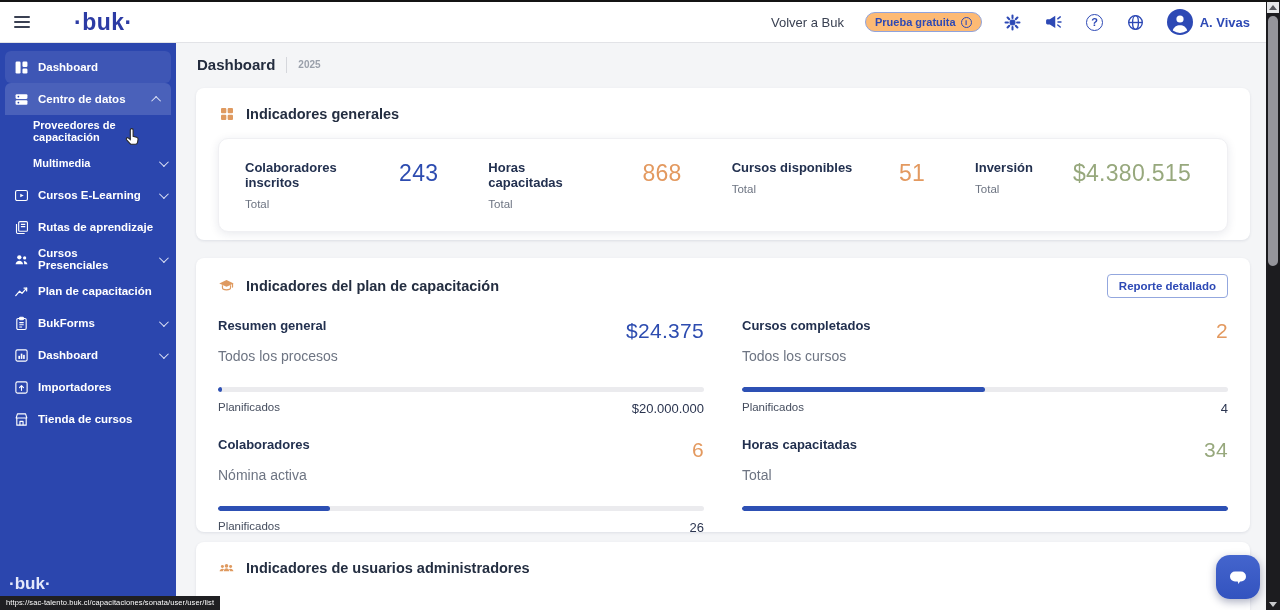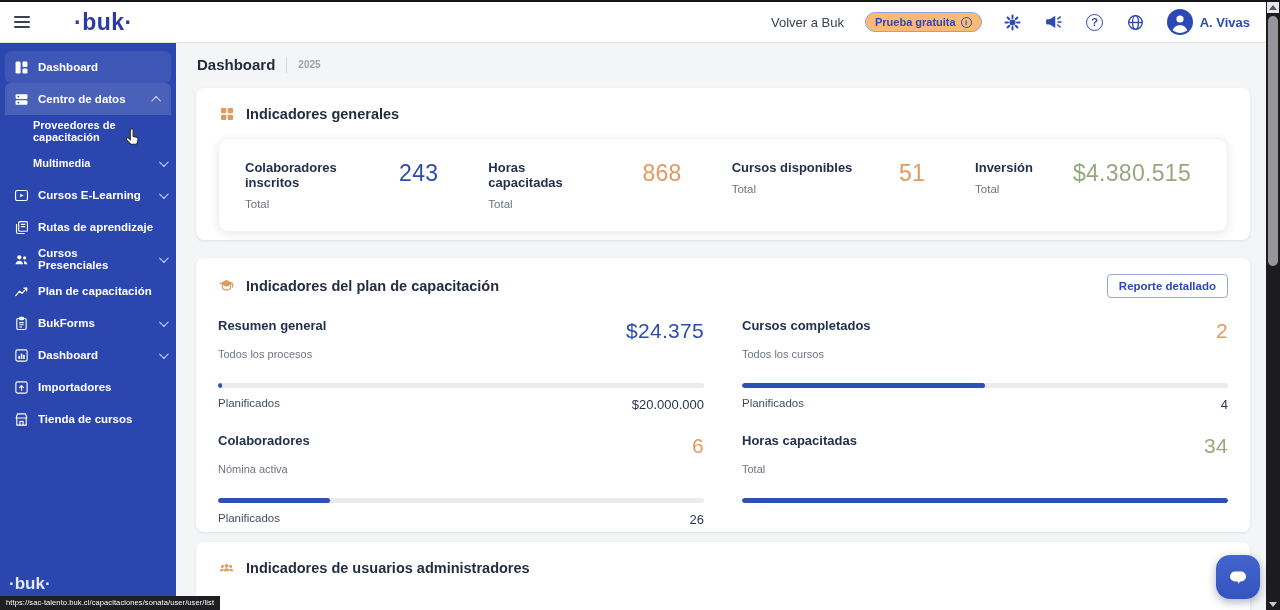--- a/index.html
+++ b/index.html
@@ -73,21 +73,21 @@
   .card-plan { top:215px; height:274px; }
   .plan-head { display:flex; align-items:center; gap:11px; padding:16px 22px 0 22px; }
   .report-btn {
     margin-left:auto; font-size:11.5px; font-weight:600; color:#2d49b5; background:#fff;
     border:1px solid #93a7de; border-radius:4px; padding:5px 11px; cursor:pointer;
   }
   .plan-grid { display:grid; grid-template-columns:1fr 1fr; column-gap:38px; row-gap:21px; margin:20px 22px 0 22px; }
   .pstat-top { display:flex; justify-content:space-between; align-items:flex-start; }
   .pstat-label { font-size:13px; font-weight:700; color:#22304f; }
   .pstat-value { font-size:21px; font-weight:500; letter-spacing:.3px; line-height:1; margin-top:2px; }
-  .pstat-sub { font-size:11px; color:#6d7482; margin-top:7px; }
+  .pstat-sub { font-size:14px; color:#6d7482; margin-top:7px; }
   .pbar { margin-top:23px; height:5px; background:#ebebee; border-radius:3px; overflow:hidden; }
   .pbar-fill { height:100%; background:#2d50b4; border-radius:3px; }
   .planned { display:flex; justify-content:space-between; margin-top:9px; }
   .planned-label { font-size:11.5px; color:#454d5e; }
   .planned-value { font-size:13px; color:#2b3550; }
   .card-admins { top:499px; height:120px; }
   
   .status-tip {
     position:absolute; left:0; bottom:0; height:14px; background:#1f1f22; color:#fdfdfd;
     font-size:7.5px; line-height:14px; padding:0 6px; z-index:96; letter-spacing:.1px;

